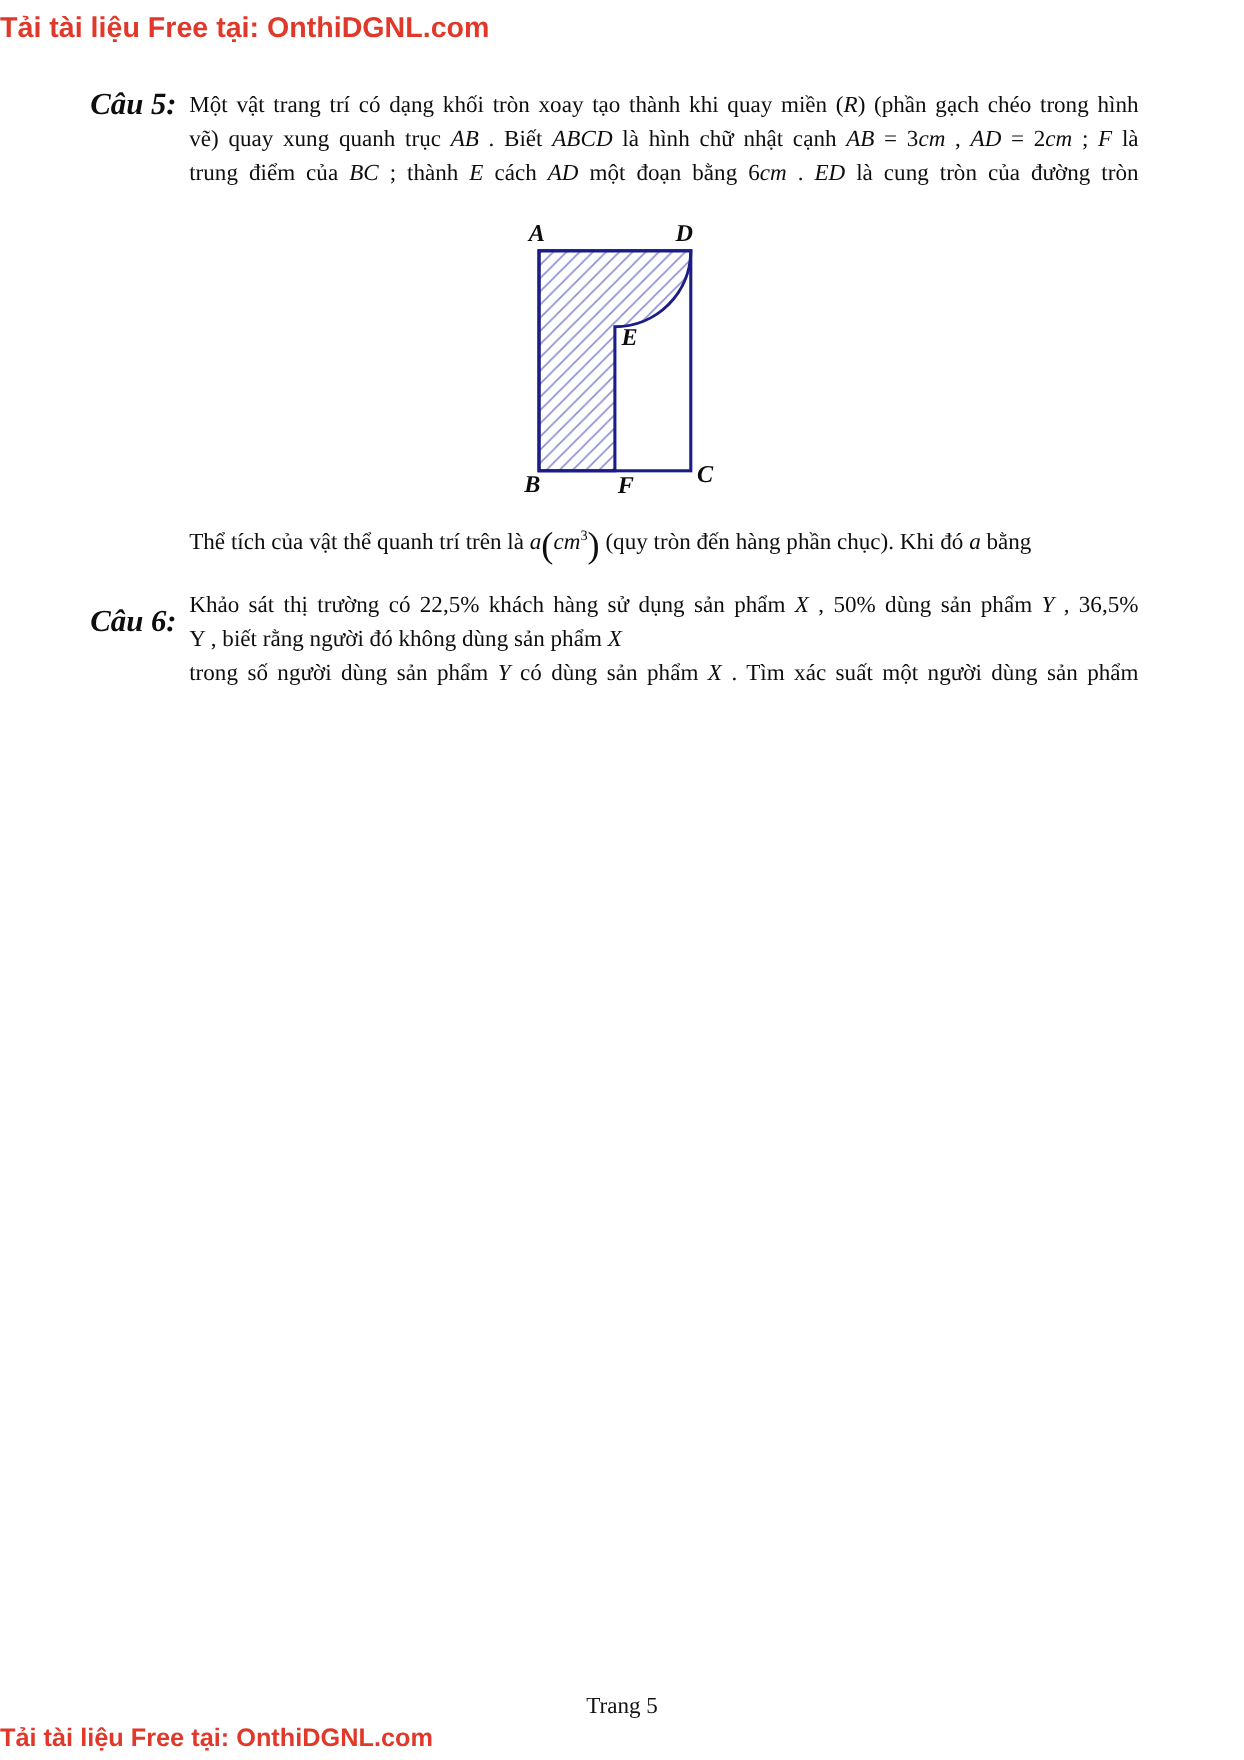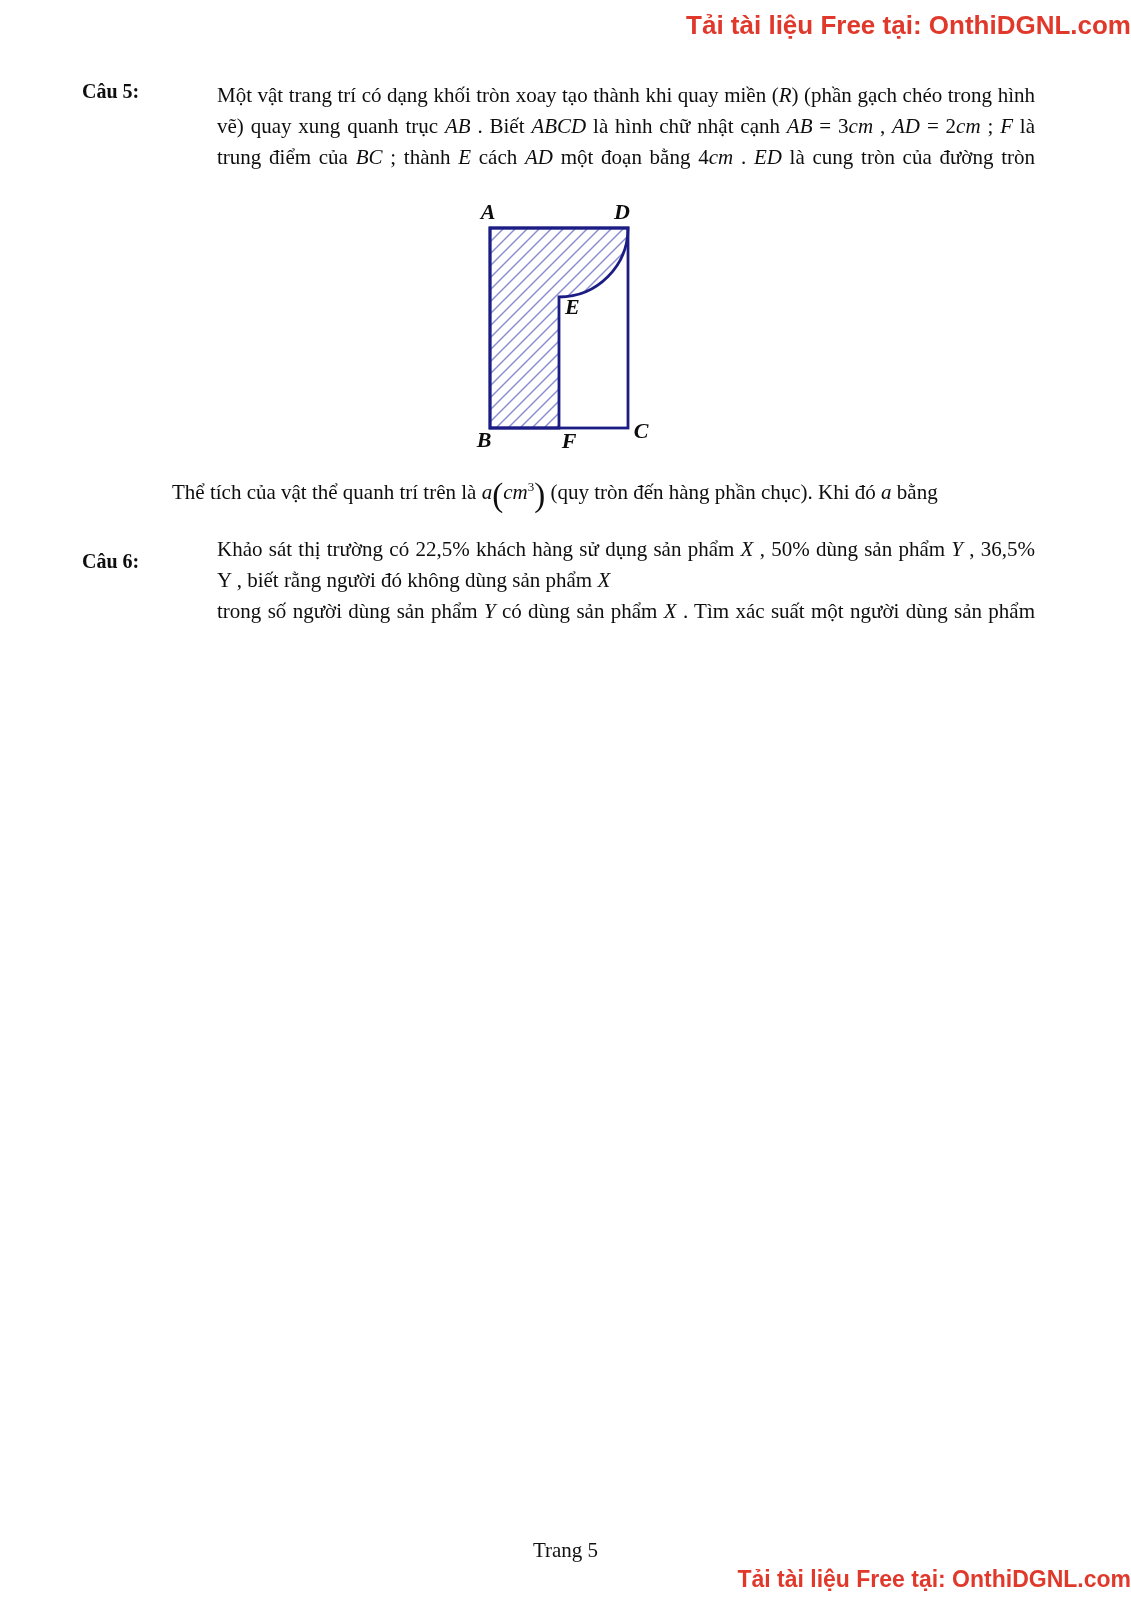--- a/index.html
+++ b/index.html
@@ -1,37 +1,37 @@
 <!DOCTYPE html>
 <html><head>
 <meta charset="utf-8">
 <style>
   html,body{margin:0;padding:0;}
   body{
     width:1131px;height:1600px;position:relative;background:#ffffff;
     font-family:"Liberation Serif", serif;color:#0e0e0e;overflow:hidden;
   }
   .banner{
-    position:absolute;left:0;width:1131px;text-align:right;
+    position:absolute;left:0;width:1131px;text-align:left;
     font-family:"Liberation Sans", sans-serif;font-weight:bold;color:#e0392b;
   }
   .banner-top{top:10px;font-size:26px;}
   .banner-bottom{top:1566px;font-size:23px;}
   .footer-page{
     position:absolute;top:1538px;left:0;width:1131px;text-align:center;
     font-size:21px;color:#111;
   }
   .qlabel{
-    position:absolute;left:82px;font-weight:bold;font-size:20px;white-space:nowrap;
+    position:absolute;left:82px;font-weight:bold;font-size:28px;white-space:nowrap;font-style:italic;
   }
   .qbody{
     position:absolute;left:172px;width:863px;font-size:21px;
   }
   .tline{
-    text-align:justify;text-align-last:justify;line-height:31px;height:31px;margin-left:45px;
+    text-align:justify;text-align-last:justify;line-height:31px;height:31px;
   }
   .tline.last{text-align-last:left;}
   .single{line-height:31px;}
   .it{font-style:italic;}
   .sup{font-size:13px;vertical-align:8px;font-style:normal;}
   .bp{font-size:33px;vertical-align:-7px;line-height:0;font-style:normal;}
   .fig{position:absolute;left:450px;top:196px;}
   .fig text{
     font-family:"Liberation Serif", serif;font-weight:bold;font-style:italic;
     font-size:22px;fill:#0d0d0d;
@@ -39,21 +39,21 @@
 </style>
 </head>
 <body>
 
 <div class="banner banner-top">Tải tài liệu Free tại: OnthiDGNL.com</div>
 
 <div class="qlabel" style="top:80px;">Câu 5:</div>
 <div class="qbody" style="top:80px;">
   <div class="tline"><span>Một vật trang trí có dạng khối tròn xoay tạo thành khi quay miền (</span><span class="it">R</span><span>) (phần gạch chéo trong hình</span></div>
   <div class="tline"><span>vẽ) quay xung quanh trục </span><span class="it">AB</span><span> . Biết </span><span class="it">ABCD</span><span> là hình chữ nhật cạnh </span><span class="it">AB</span><span> = 3</span><span class="it">cm</span><span> , </span><span class="it">AD</span><span> = 2</span><span class="it">cm</span><span> ; </span><span class="it">F</span><span> là</span></div>
-  <div class="tline"><span>trung điểm của </span><span class="it">BC</span><span> ; thành </span><span class="it">E</span><span> cách </span><span class="it">AD</span><span> một đoạn bằng 4</span><span class="it">cm</span><span> . </span><span class="it">ED</span><span> là cung tròn của đường tròn</span></div>
+  <div class="tline"><span>trung điểm của </span><span class="it">BC</span><span> ; thành </span><span class="it">E</span><span> cách </span><span class="it">AD</span><span> một đoạn bằng 6</span><span class="it">cm</span><span> . </span><span class="it">ED</span><span> là cung tròn của đường tròn</span></div>
 </div>
 
 <svg class="fig" width="230" height="262" viewBox="450 196 230 262">
   <defs>
     <pattern id="hatch" patternUnits="userSpaceOnUse" width="12" height="12">
       <path d="M-3,3 l6,-6 M0,12 L12,0 M9,15 l6,-6" stroke="#8a8fd0" stroke-width="1.5" fill="none"></path>
     </pattern>
   </defs>
 
   <path d="M490,228 L628,228 A69,69 0 0 1 559,297 L559,428 L490,428 Z" fill="url(#hatch)" stroke="#1c1c85" stroke-width="2.8" stroke-linejoin="miter"></path>

